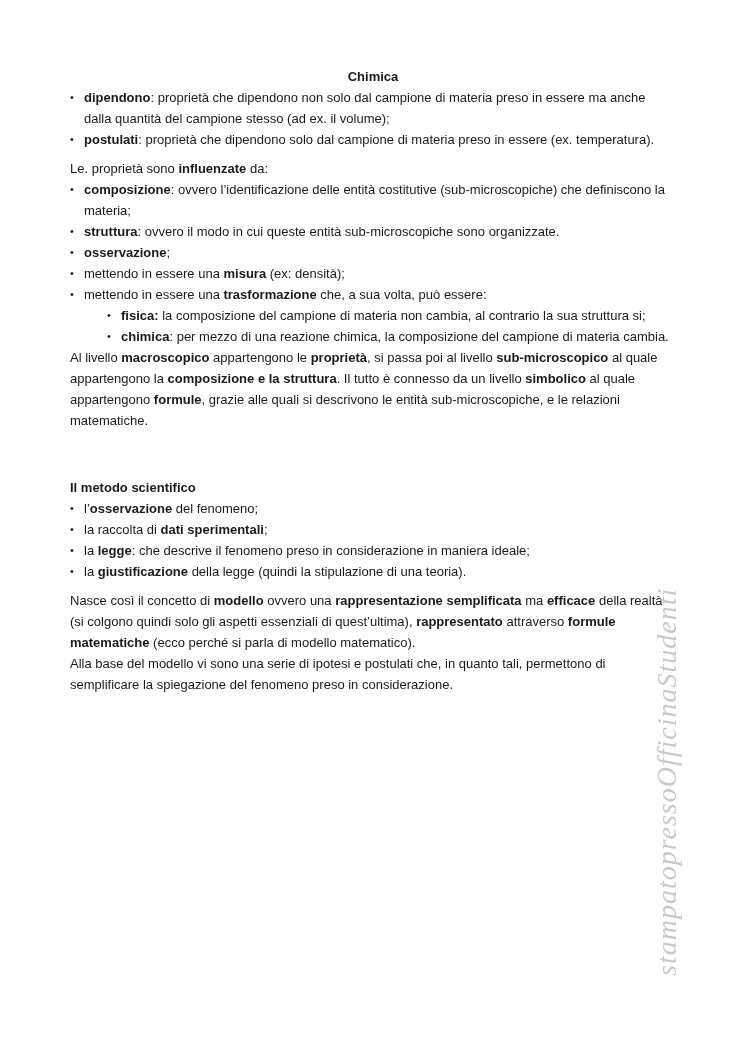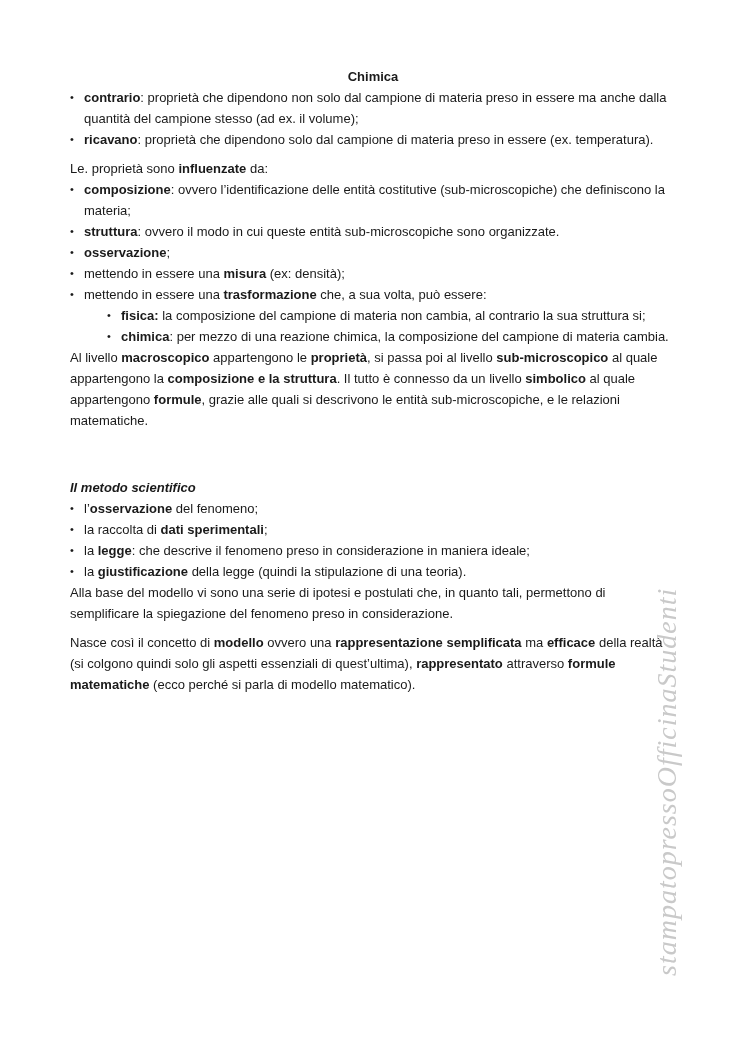--- a/index.html
+++ b/index.html
@@ -17,21 +17,21 @@
     left: 70px;
     top: 66px;
     width: 606px;
     font-size: 13px;
     line-height: 21px;
   }
   .block { margin: 0; }
   .block.title   { font-weight: 700; text-align: center; }
   .block.heading { font-weight: 700; }
   .gap-blank   { margin-top: 8px; }
-  .gap-section { margin-top: 46px; font-style: italic; }
+  .gap-section { margin-top: 46px; }
   .li { display: flex; align-items: flex-start; }
   .li.sub { margin-left: 37px; }
   .li > .bullet {
     flex: 0 0 14px;
     font-size: 11px;
     line-height: 21px;
   }
   .li > .li-text { flex: 1 1 auto; }
   b { font-weight: 700; }
   .watermark {
@@ -51,25 +51,25 @@
 </style>
 </head>
 <body>
 
 <div class="page">
   <div class="content">
       <div class="block title">Chimica</div>
       <div class="block list">
         <div class="li">
           <span class="bullet">•</span>
-          <div class="li-text"><b>contrario</b>: proprietà che dipendono non solo dal campione di materia preso in essere ma anche dalla quantità del campione stesso (ad ex. il volume);</div>
+          <div class="li-text"><b>dipendono</b>: proprietà che dipendono non solo dal campione di materia preso in essere ma anche dalla quantità del campione stesso (ad ex. il volume);</div>
         </div>
         <div class="li">
           <span class="bullet">•</span>
-          <div class="li-text"><b>ricavano</b>: proprietà che dipendono solo dal campione di materia preso in essere (ex. temperatura).</div>
+          <div class="li-text"><b>postulati</b>: proprietà che dipendono solo dal campione di materia preso in essere (ex. temperatura).</div>
         </div>
       </div>
       <div class="block para gap-blank">Le. proprietà sono <b>influenzate</b> da:</div>
       <div class="block list">
         <div class="li">
           <span class="bullet">•</span>
           <div class="li-text"><b>composizione</b>: ovvero l’identificazione delle entità costitutive (sub-microscopiche) che definiscono la materia;</div>
         </div>
         <div class="li">
           <span class="bullet">•</span>
@@ -111,17 +111,17 @@
         </div>
         <div class="li">
           <span class="bullet">•</span>
           <div class="li-text">la <b>legge</b>: che descrive il fenomeno preso in considerazione in maniera ideale;</div>
         </div>
         <div class="li">
           <span class="bullet">•</span>
           <div class="li-text">la <b>giustificazione</b> della legge (quindi la stipulazione di una teoria).</div>
         </div>
       </div>
+      <div class="block para gap-blank">Nasce così il concetto di <b>modello</b> ovvero una <b>rappresentazione semplificata</b> ma <b>efficace</b> della realtà (si colgono quindi solo gli aspetti essenziali di quest’ultima), <b>rappresentato</b> attraverso <b>formule matematiche</b> (ecco perché si parla di modello matematico).</div>
       <div class="block para">Alla base del modello vi sono una serie di ipotesi e postulati che, in quanto tali, permettono di semplificare la spiegazione del fenomeno preso in considerazione.</div>
-      <div class="block para gap-blank">Nasce così il concetto di <b>modello</b> ovvero una <b>rappresentazione semplificata</b> ma <b>efficace</b> della realtà (si colgono quindi solo gli aspetti essenziali di quest’ultima), <b>rappresentato</b> attraverso <b>formule matematiche</b> (ecco perché si parla di modello matematico).</div>
     </div>
   <div class="watermark">stampatopressoOfficinaStudenti</div>
 </div>
 
 </body></html>

